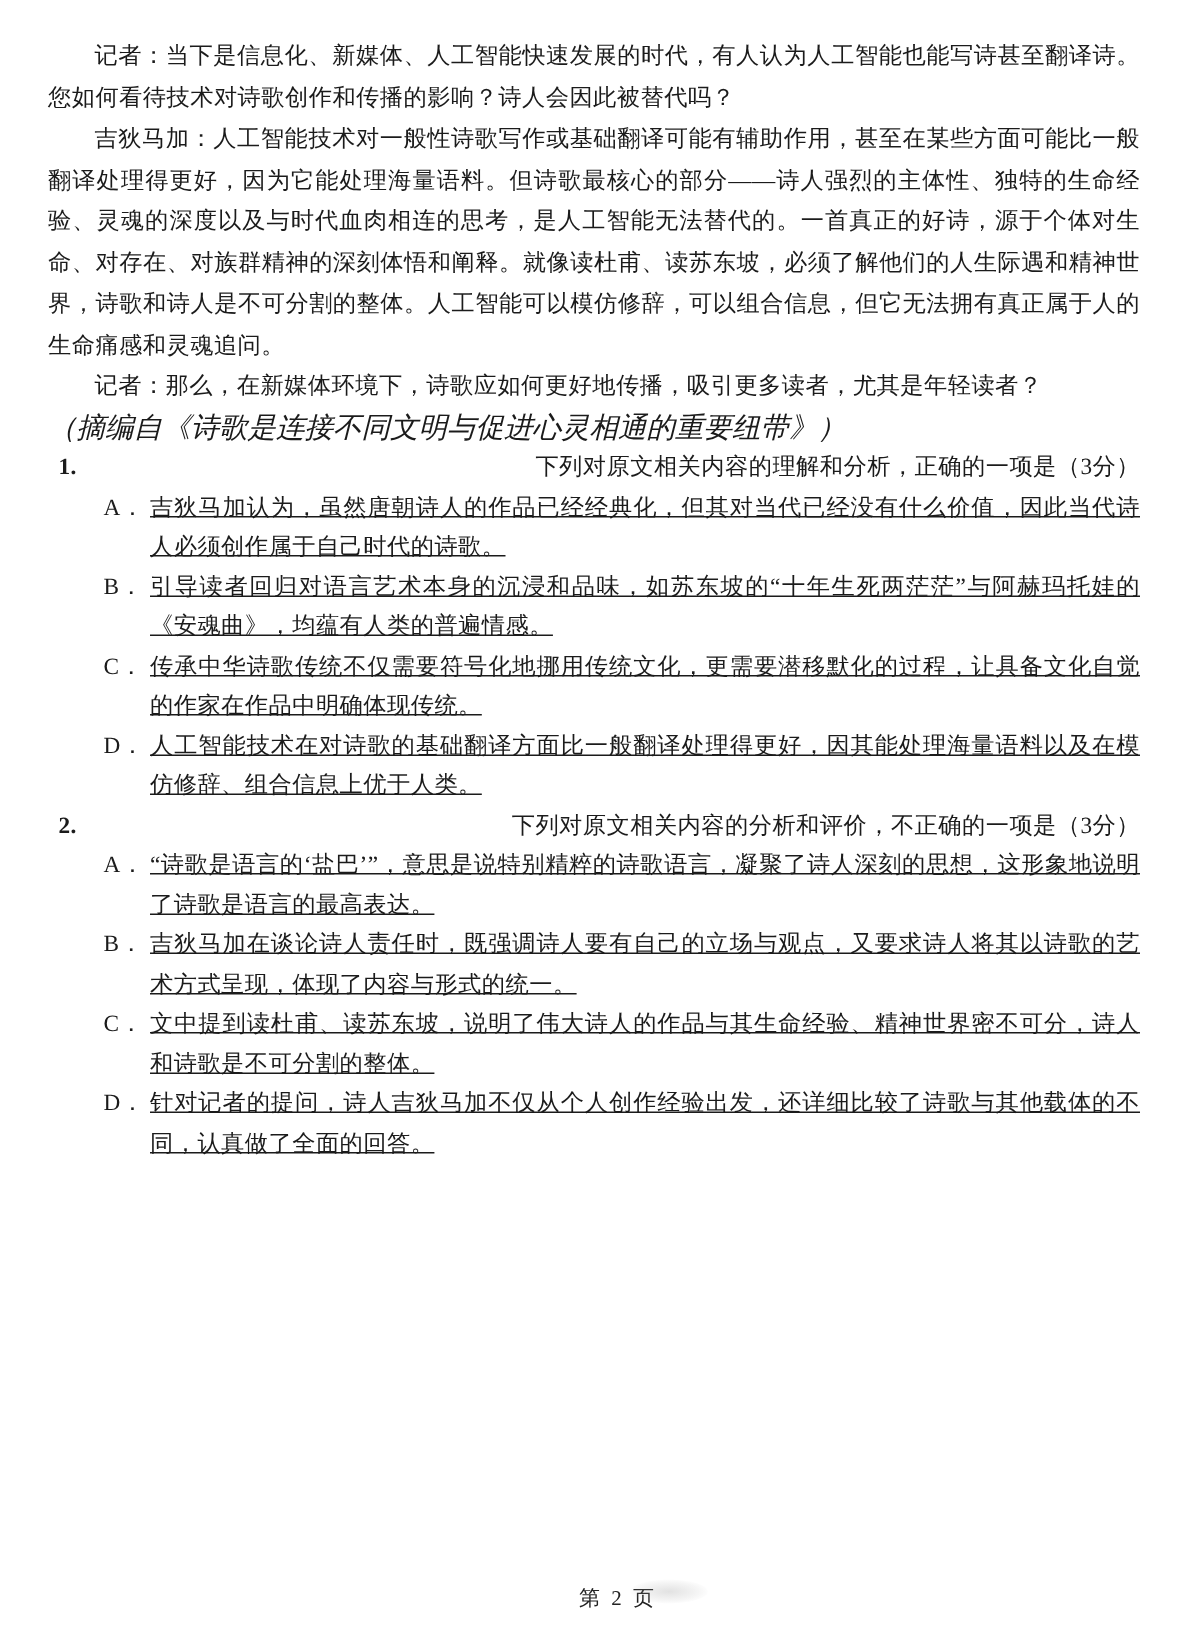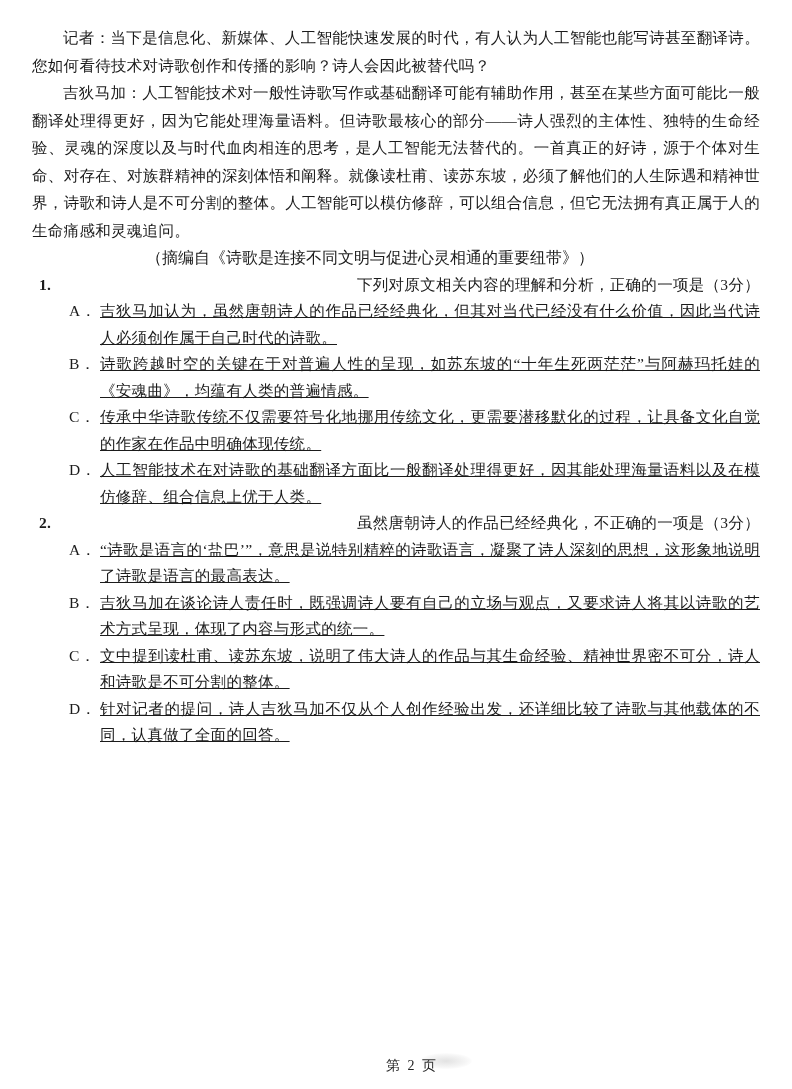--- a/index.html
+++ b/index.html
@@ -17,25 +17,26 @@
   }
   
   .passage p.para {
     font-size: 15.5px;
     line-height: 27.5px;
     text-align: justify;
     text-indent: 2em;
     letter-spacing: 0.3px;
   }
   .passage p.attribution {
-    font-size: 16px;
+    font-size: 19px;
     line-height: 27.5px;
-    text-align: center;
+    text-align: left;
     padding-right: 52px;
     text-indent: 0;
+    font-style: italic;
   }
   
   .questions { margin-top: 0; }
   .q-stem {
     display: flex;
     font-size: 15.5px;
     line-height: 26.5px;
     letter-spacing: 0.3px;
   }
   .q-num {
@@ -77,52 +78,53 @@
   }
 </style>
 </head>
 <body>
 
 <div class="page">
 
   <div class="passage">
     <p class="para"><span>记者：</span><span>当下是信息化、新媒体、人工智能快速发展的时代，有人认为人工智能也能写诗甚至翻译诗。您如何看待技术对诗歌创作和传播的影响？诗人会因此被替代吗？</span></p>
     <p class="para"><span>吉狄马加：</span><span>人工智能技术对一般性诗歌写作或基础翻译可能有辅助作用，甚至在某些方面可能比一般翻译处理得更好，因为它能处理海量语料。但诗歌最核心的部分——诗人强烈的主体性、独特的生命经验、灵魂的深度以及与时代血肉相连的思考，是人工智能无法替代的。一首真正的好诗，源于个体对生命、对存在、对族群精神的深刻体悟和阐释。就像读杜甫、读苏东坡，必须了解他们的人生际遇和精神世界，诗歌和诗人是不可分割的整体。人工智能可以模仿修辞，可以组合信息，但它无法拥有真正属于人的生命痛感和灵魂追问。</span></p>
+    <p class="para"><span>记者：</span><span>那么，在新媒体环境下，诗歌应如何更好地传播，吸引更多读者，尤其是年轻读者？</span></p>
     <p class="attribution">（摘编自《诗歌是连接不同文明与促进心灵相通的重要纽带》）</p>
   </div>
 
   <div class="questions">
 
     <div class="question">
       <div class="q-stem">
         <span class="q-num">1.</span>
         <span class="q-stem-text">下列对原文相关内容的理解和分析，正确的一项是（3分）</span>
       </div>
       <div class="option">
         <span class="opt-label">A．</span>
         <span class="opt-text">吉狄马加认为，虽然唐朝诗人的作品已经经典化，但其对当代已经没有什么价值，因此当代诗人必须创作属于自己时代的诗歌。</span>
       </div>
       <div class="option">
         <span class="opt-label">B．</span>
-        <span class="opt-text">诗歌跨越时空的关键在于对普遍人性的呈现，如苏东坡的“十年生死两茫茫”与阿赫玛托娃的《安魂曲》，均蕴有人类的普遍情感。</span>
+        <span class="opt-text">引导读者回归对语言艺术本身的沉浸和品味，如苏东坡的“十年生死两茫茫”与阿赫玛托娃的《安魂曲》，均蕴有人类的普遍情感。</span>
       </div>
       <div class="option">
         <span class="opt-label">C．</span>
         <span class="opt-text">传承中华诗歌传统不仅需要符号化地挪用传统文化，更需要潜移默化的过程，让具备文化自觉的作家在作品中明确体现传统。</span>
       </div>
       <div class="option">
         <span class="opt-label">D．</span>
         <span class="opt-text">人工智能技术在对诗歌的基础翻译方面比一般翻译处理得更好，因其能处理海量语料以及在模仿修辞、组合信息上优于人类。</span>
       </div>
     </div>
 
     <div class="question">
       <div class="q-stem">
         <span class="q-num">2.</span>
-        <span class="q-stem-text">虽然唐朝诗人的作品已经经典化，不正确的一项是（3分）</span>
+        <span class="q-stem-text">下列对原文相关内容的分析和评价，不正确的一项是（3分）</span>
       </div>
       <div class="option">
         <span class="opt-label">A．</span>
         <span class="opt-text">“诗歌是语言的‘盐巴’”，意思是说特别精粹的诗歌语言，凝聚了诗人深刻的思想，这形象地说明了诗歌是语言的最高表达。</span>
       </div>
       <div class="option">
         <span class="opt-label">B．</span>
         <span class="opt-text">吉狄马加在谈论诗人责任时，既强调诗人要有自己的立场与观点，又要求诗人将其以诗歌的艺术方式呈现，体现了内容与形式的统一。</span>
       </div>
       <div class="option">

